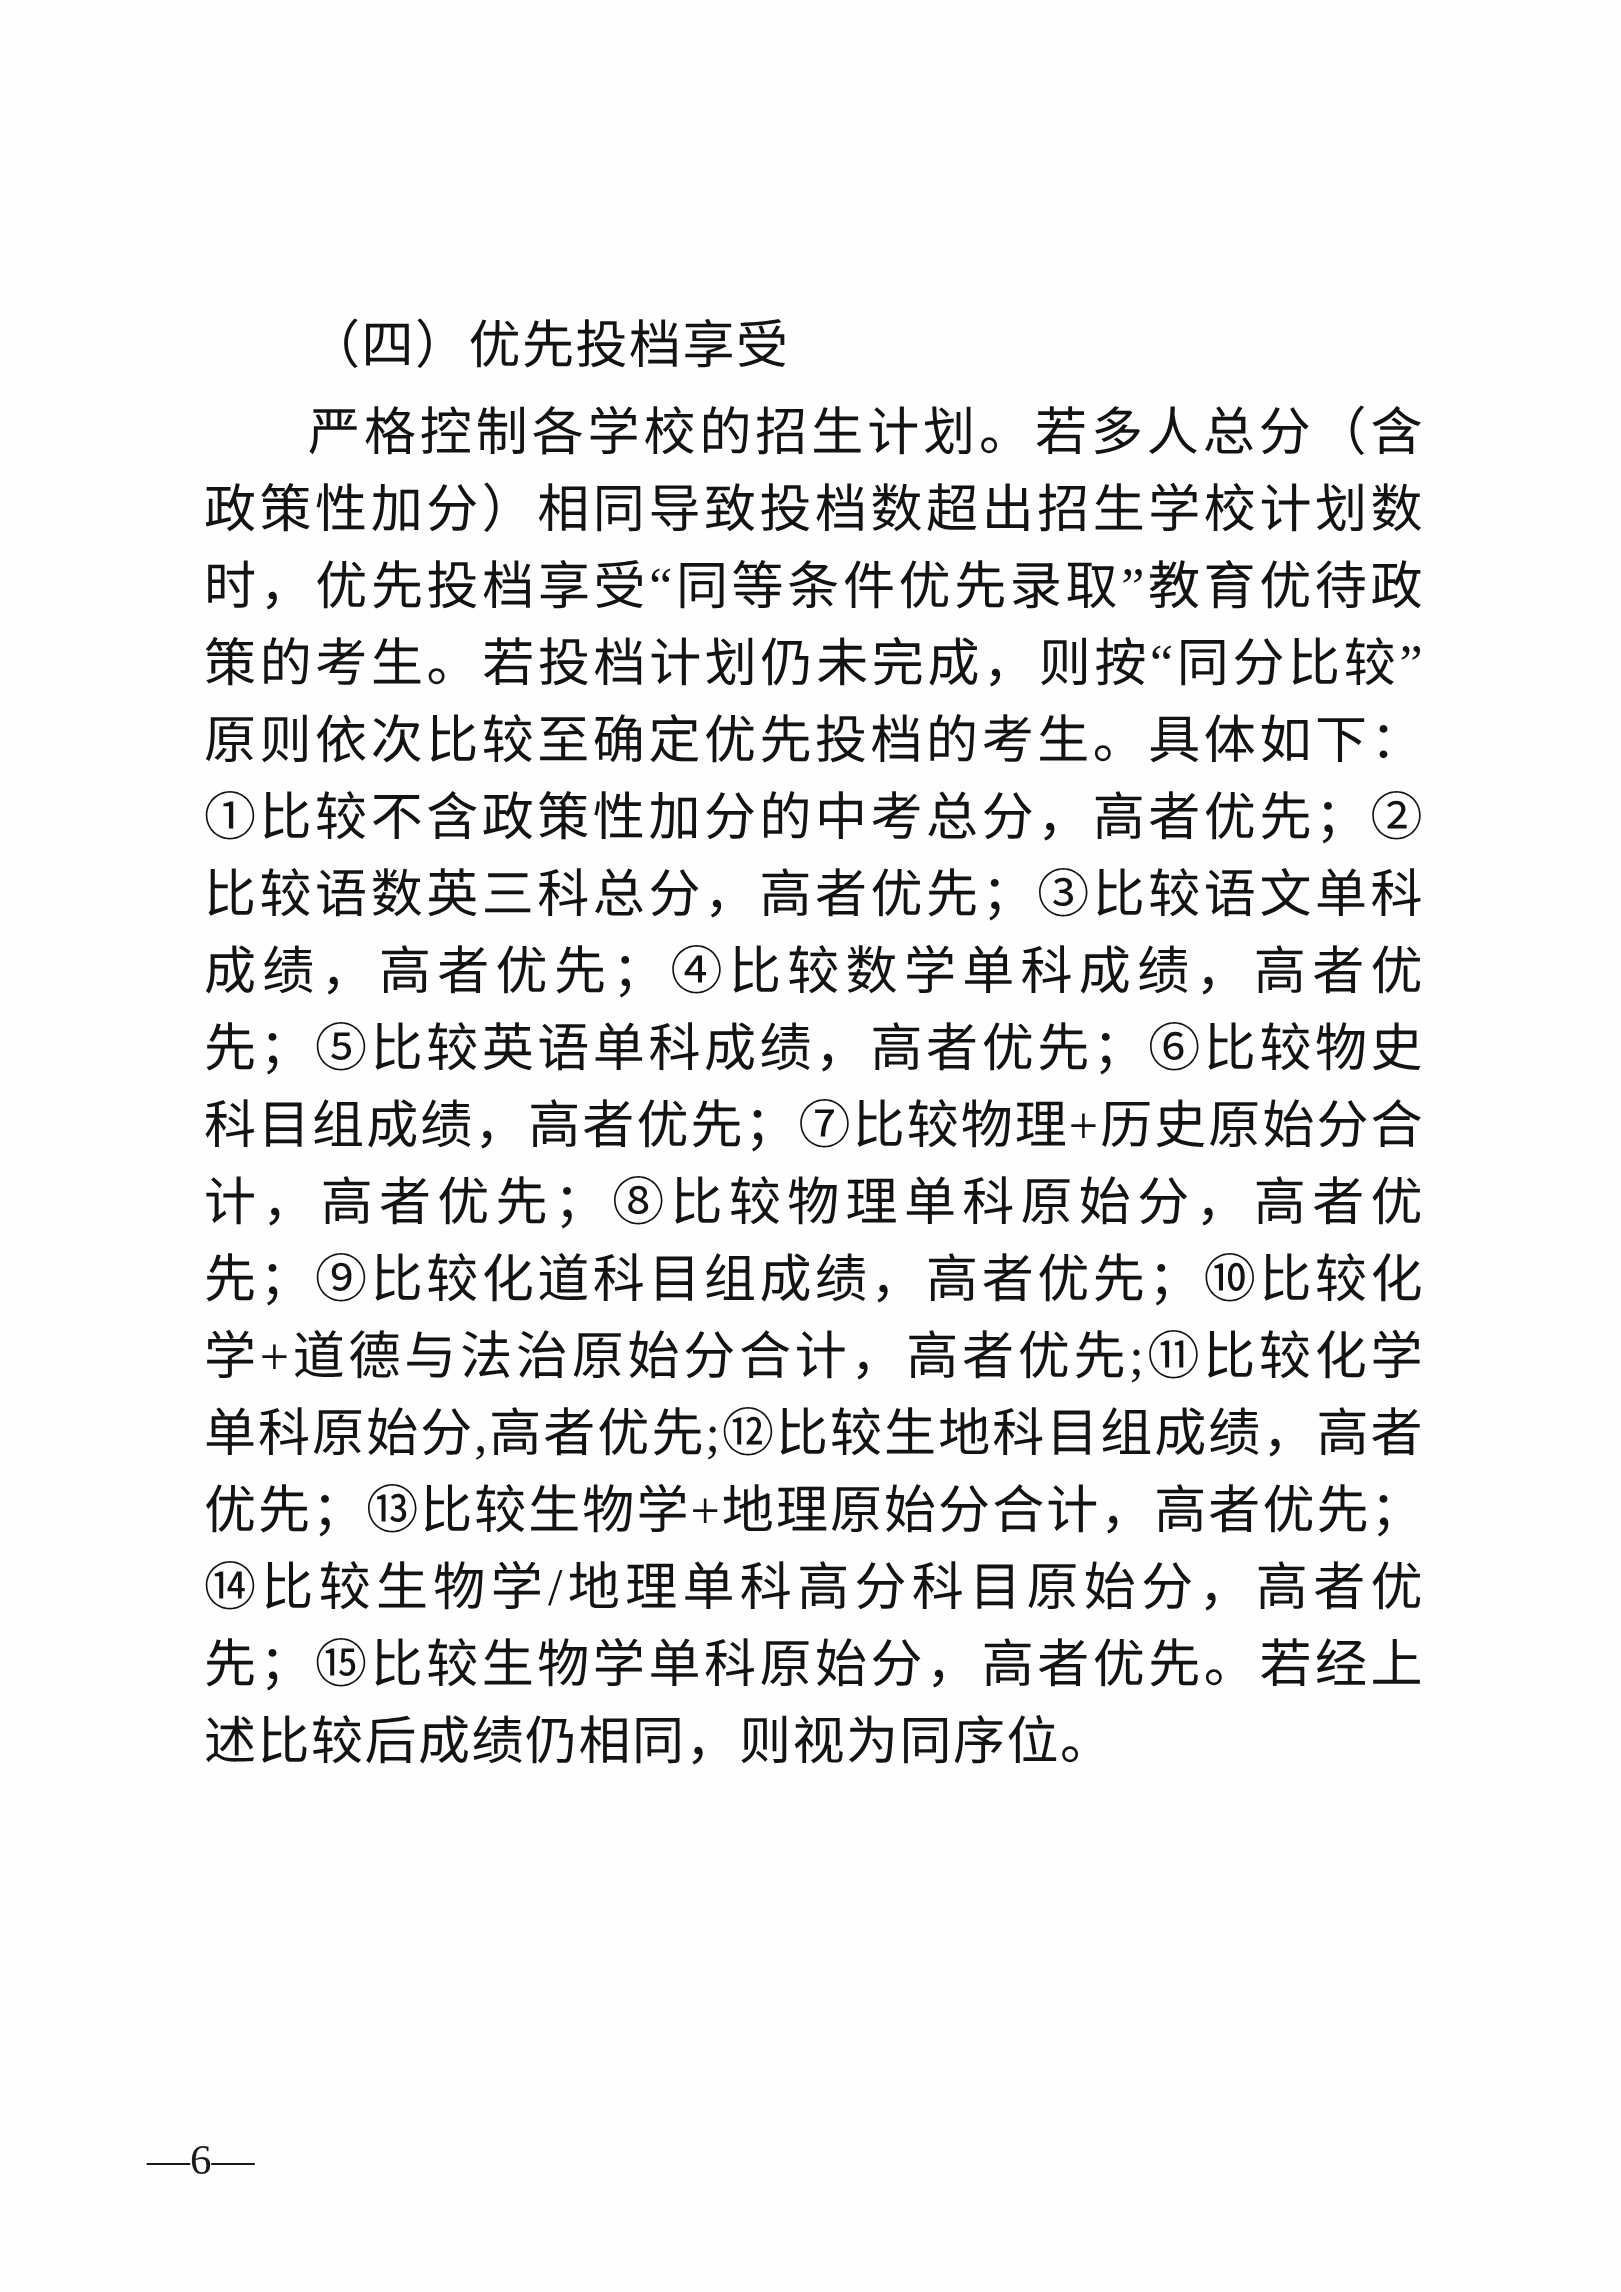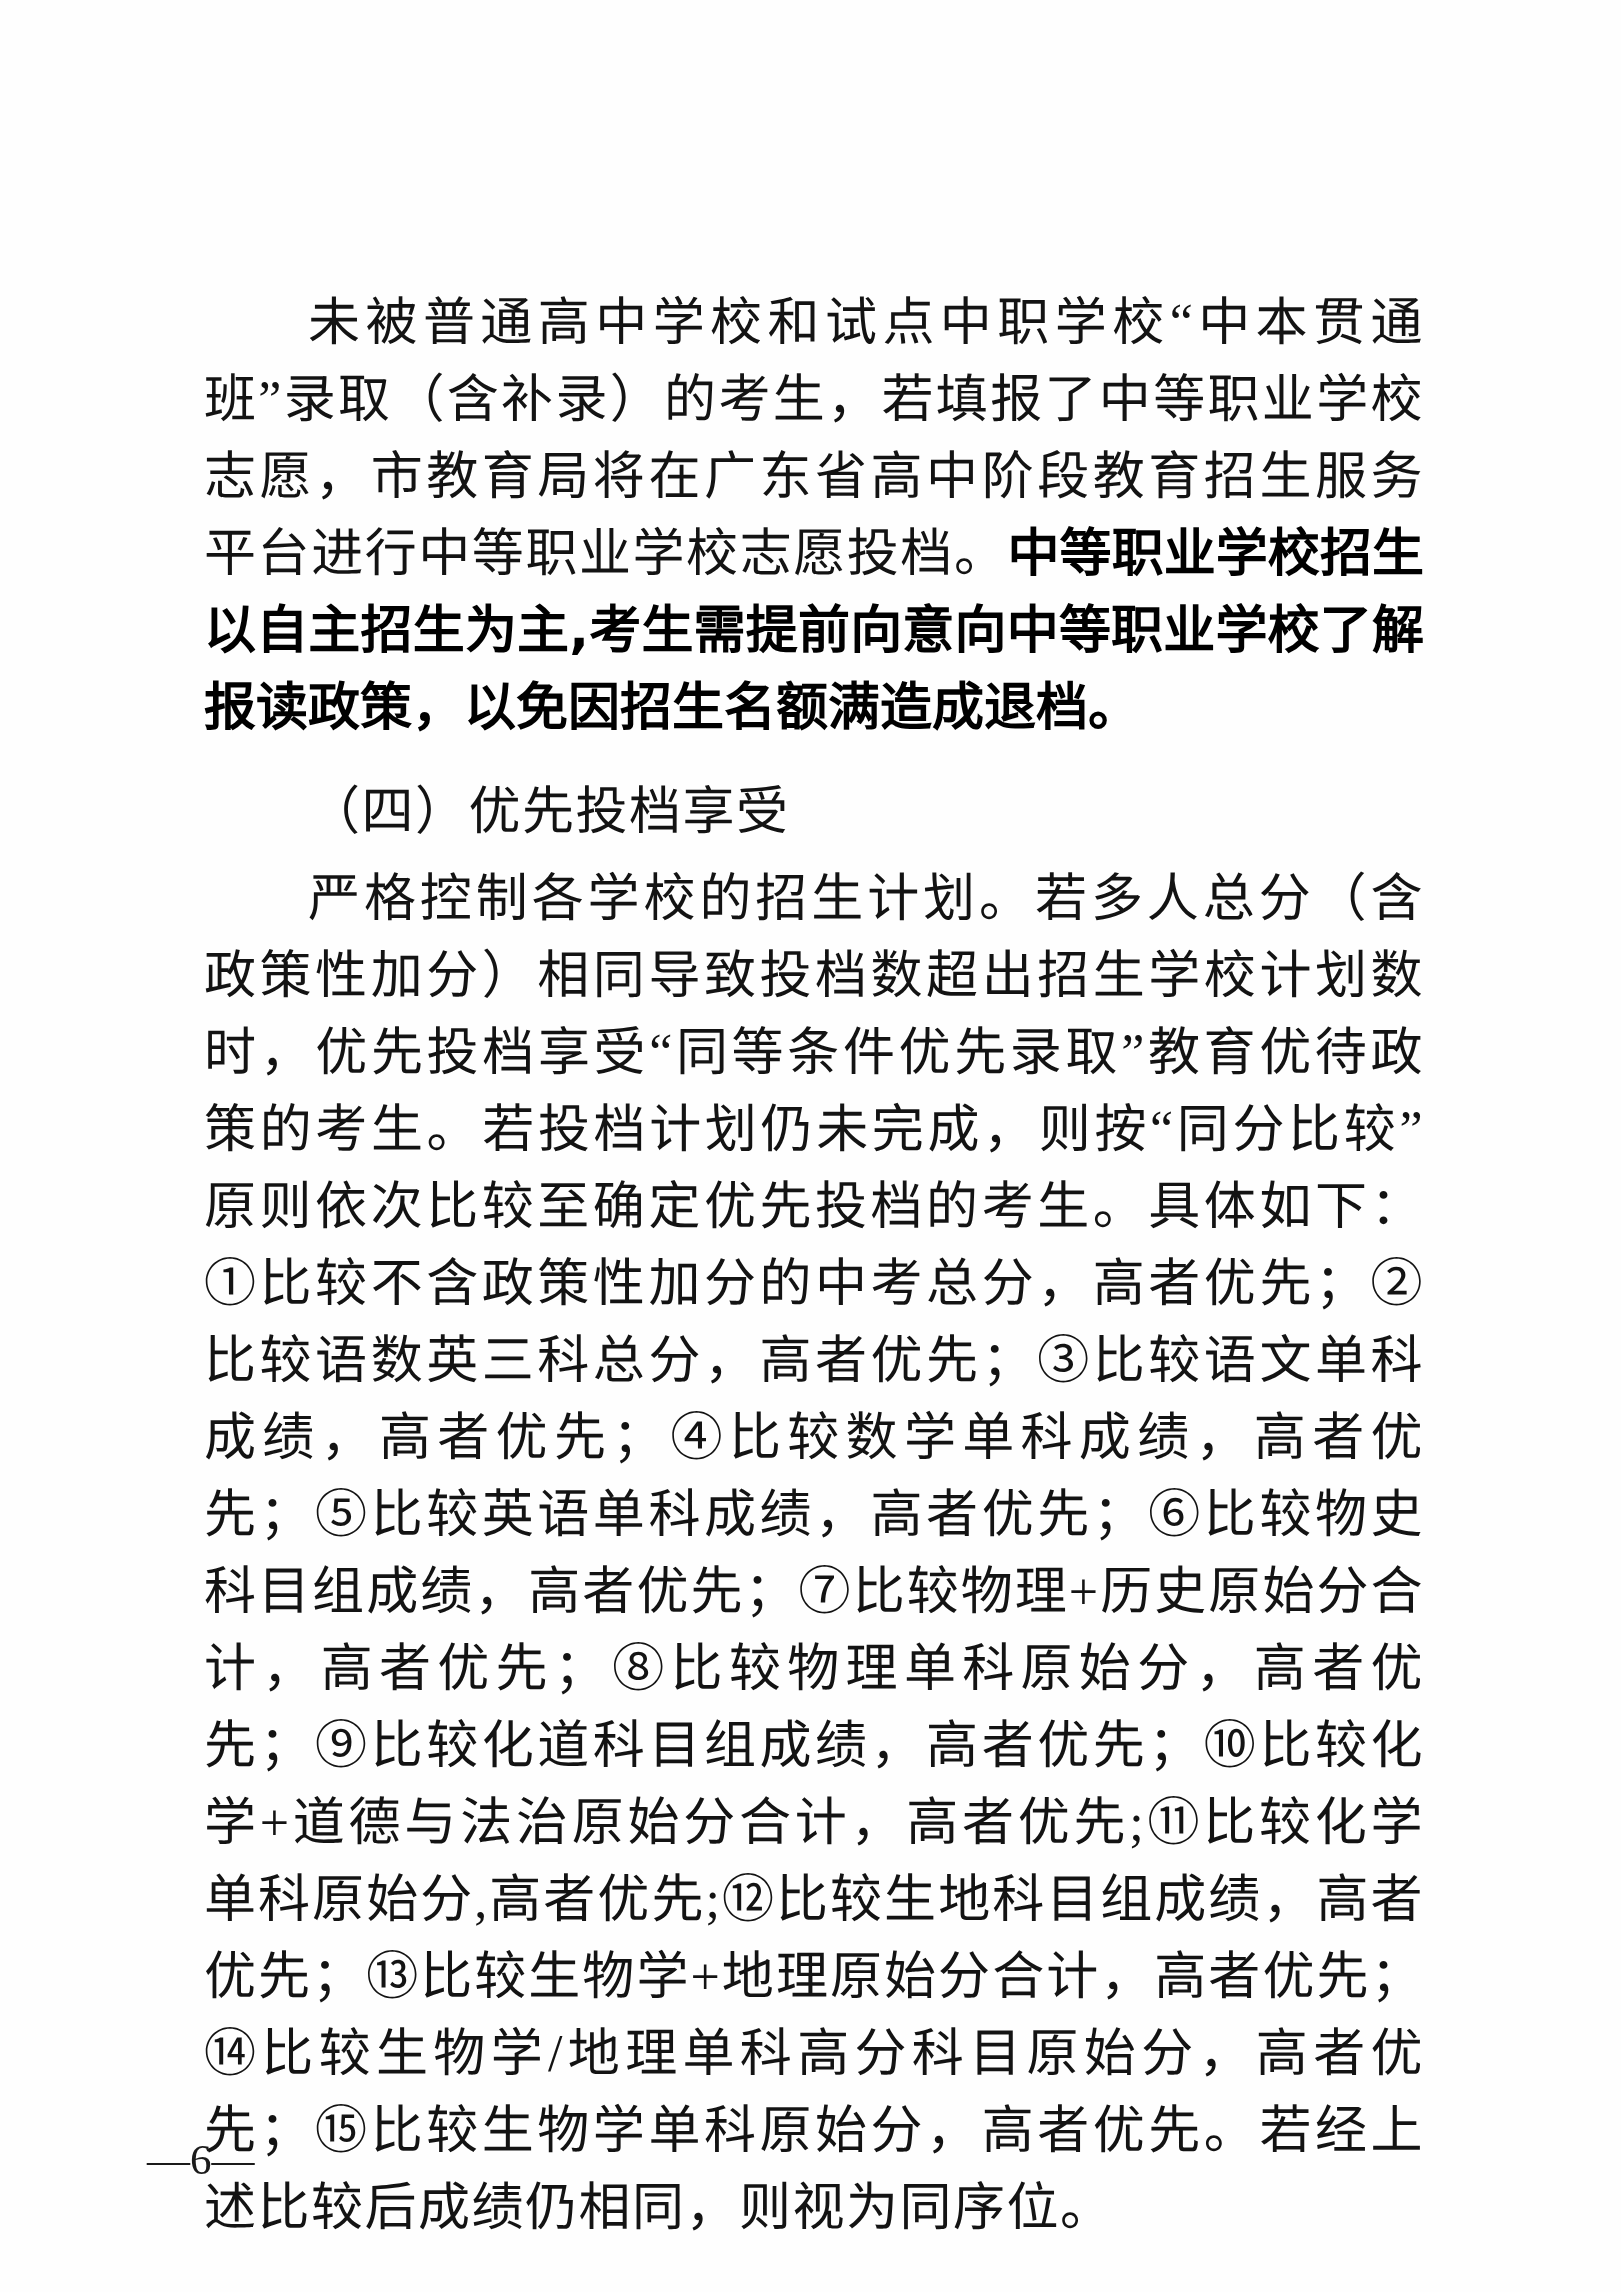--- a/index.html
+++ b/index.html
@@ -70,21 +70,20 @@
     font-family: "Liberation Serif", "DejaVu Serif", serif;
   }
 </style>
 </head>
 <body>
 
 <div class="page">
 
   <div class="content">
 
-    <p class="para indent"><span>未被普通高中学校和试点中职学校“中本贯通班”录取（含补录）的考生，若填报了中等职业学校志愿，市教育局将在广东省高中阶段教育招生服务平台进行中等职业学校志愿投档。</span><span class="emph">中等职业学校招生以自主招生为主,考生需提前向意向中等职业学校了解报读政策，以免因招生名额满造成退档。</span></p>
 
     <div class="gap-sm"></div>
 
     <p class="heading">（四）优先投档享受</p>
 
     <p class="para indent">严格控制各学校的招生计划。若多人总分（含政策性加分）相同导致投档数超出招生学校计划数时，优先投档享受“同等条件优先录取”教育优待政策的考生。若投档计划仍未完成，则按“同分比较”原则依次比较至确定优先投档的考生。具体如下：①比较不含政策性加分的中考总分，高者优先；②比较语数英三科总分，高者优先；③比较语文单科成绩，高者优先；④比较数学单科成绩，高者优先；⑤比较英语单科成绩，高者优先；⑥比较物史科目组成绩，高者优先；⑦比较物理+历史原始分合计，高者优先；⑧比较物理单科原始分，高者优先；⑨比较化道科目组成绩，高者优先；⑩比较化学+道德与法治原始分合计，高者优先;⑪比较化学单科原始分,高者优先;⑫比较生地科目组成绩，高者优先；⑬比较生物学+地理原始分合计，高者优先；⑭比较生物学/地理单科高分科目原始分，高者优先；⑮比较生物学单科原始分，高者优先。若经上述比较后成绩仍相同，则视为同序位。</p>
 
     <div class="gap-md"></div>
 
   </div>

